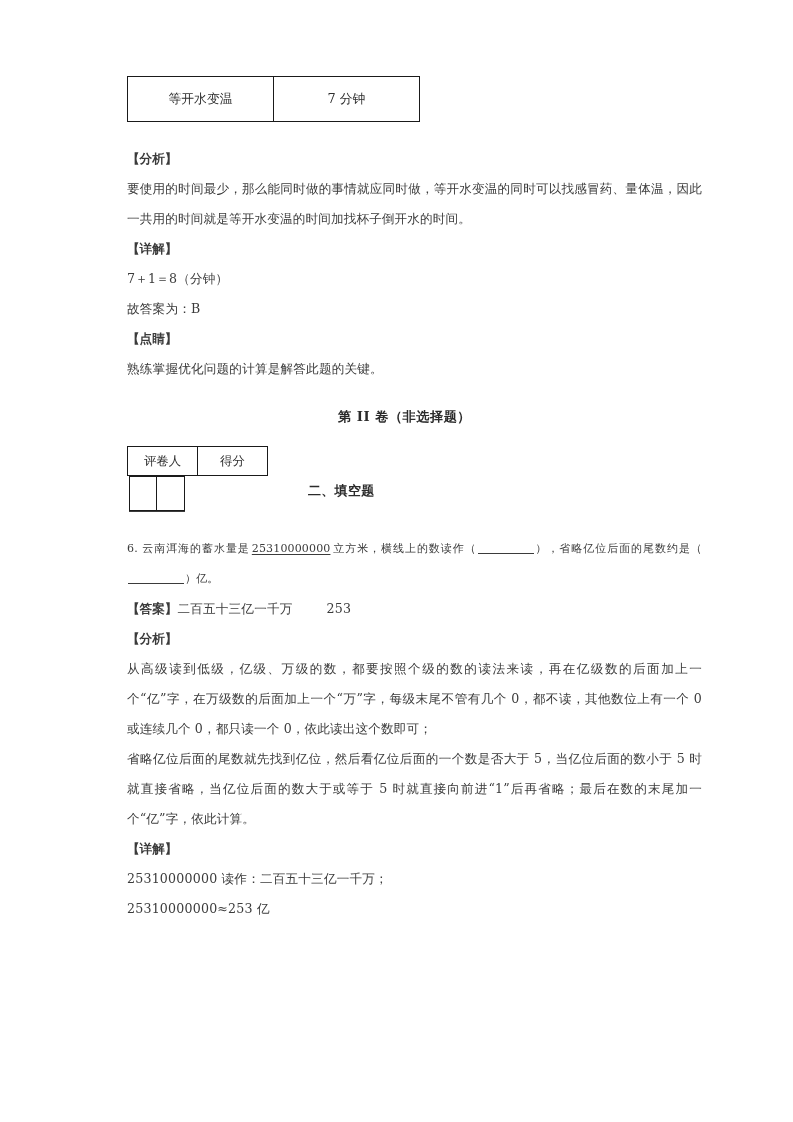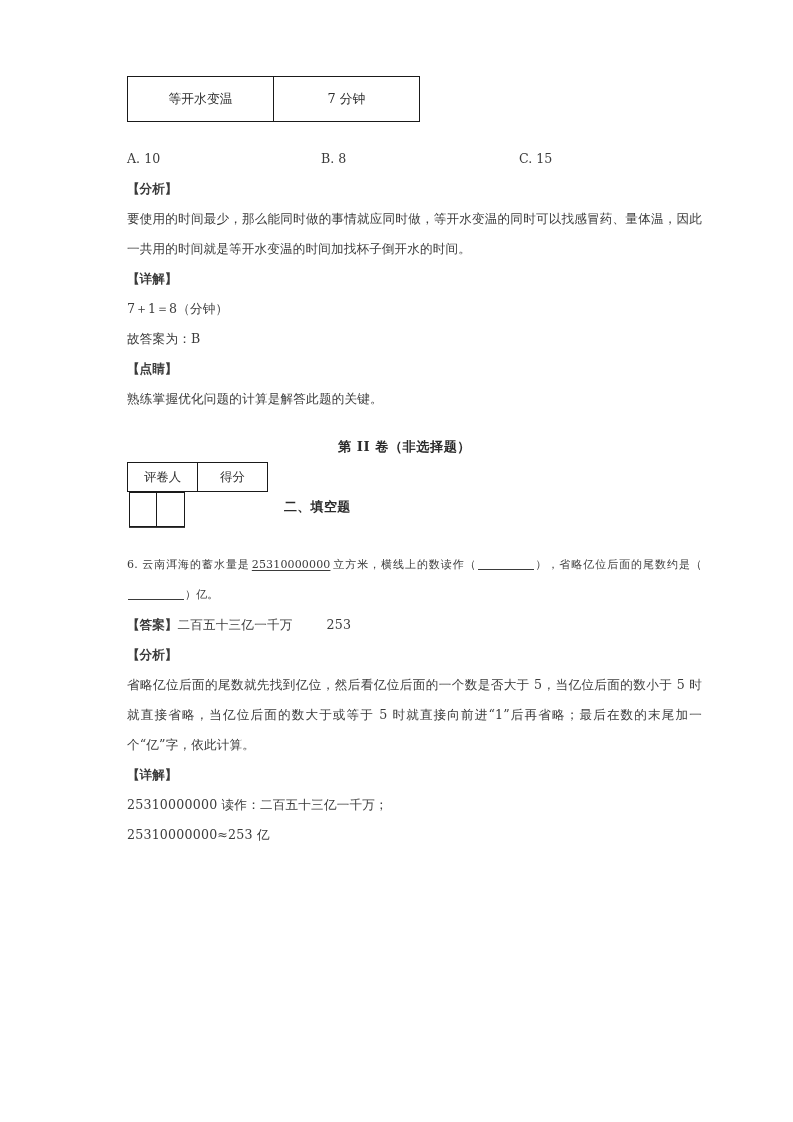--- a/index.html
+++ b/index.html
@@ -90,20 +90,22 @@
     line-height: 30px;
     margin-top: 18px;
     padding-right: 20px;
     letter-spacing: 0.5px;
   }
 
   
   .grade-row {
     display: flex;
     align-items: flex-start;
+    margin-top: 14px;
+    gap: 24px;
   }
   .grade-table {
     border-collapse: collapse;
     table-layout: fixed;
   }
   .grade-table td {
     border: 1.5px solid #1a1a1a;
     width: 67px;
     text-align: center;
     vertical-align: middle;
@@ -158,34 +160,20 @@
     <tbody>
       <tr>
         <td class="c1">等开水变温</td>
         <td class="c2">7 分钟</td>
       </tr>
     </tbody>
   </table>
 
   <div class="spacer-22"></div>
 
-  <div class="options">
-    <span class="opt opt-a ascii">
-      <span>A.</span>
-      <span>10</span>
-    </span>
-    <span class="opt opt-b ascii">
-      <span>B.</span>
-      <span>8</span>
-    </span>
-    <span class="opt opt-c ascii">
-      <span>C.</span>
-      <span>15</span>
-    </span>
-  </div>
 
 
   <div class="line">
     <span class="tag">【分析】</span>
   </div>
   <div class="para">要使用的时间最少，那么能同时做的事情就应同时做，等开水变温的同时可以找感冒药、量体温，因此一共用的时间就是等开水变温的时间加找杯子倒开水的时间。</div>
 
   <div class="line">
     <span class="tag">【详解】</span>
   </div>
@@ -220,20 +208,21 @@
     <span>云南洱海的蓄水量是</span><span class="u-num">25310000000</span><span>立方米，横线上的数读作（</span><span class="blank"></span><span>），省略亿位后面的尾数约是（</span><span class="blank"></span><span>）亿。</span>
   </div>
 
   <div class="line">
     <span class="tag">【答案】</span><span class="reg">二百五十三亿一千万</span><span class="gap-wide"></span><span class="reg ascii">253</span>
   </div>
 
   <div class="line">
     <span class="tag">【分析】</span>
   </div>
+  <div class="para">从高级读到低级，亿级、万级的数，都要按照个级的数的读法来读，再在亿级数的后面加上一个“亿”字，在万级数的后面加上一个“万”字，每级末尾不管有几个 0，都不读，其他数位上有一个 0 或连续几个 0，都只读一个 0，依此读出这个数即可；</div>
   <div class="para">省略亿位后面的尾数就先找到亿位，然后看亿位后面的一个数是否大于 5，当亿位后面的数小于 5 时就直接省略，当亿位后面的数大于或等于 5 时就直接向前进“1”后再省略；最后在数的末尾加一个“亿”字，依此计算。</div>
 
   <div class="line">
     <span class="tag">【详解】</span>
   </div>
   <div class="line">25310000000 读作：二百五十三亿一千万；</div>
   <div class="line">25310000000≈253 亿</div>
 
 </div>
 

